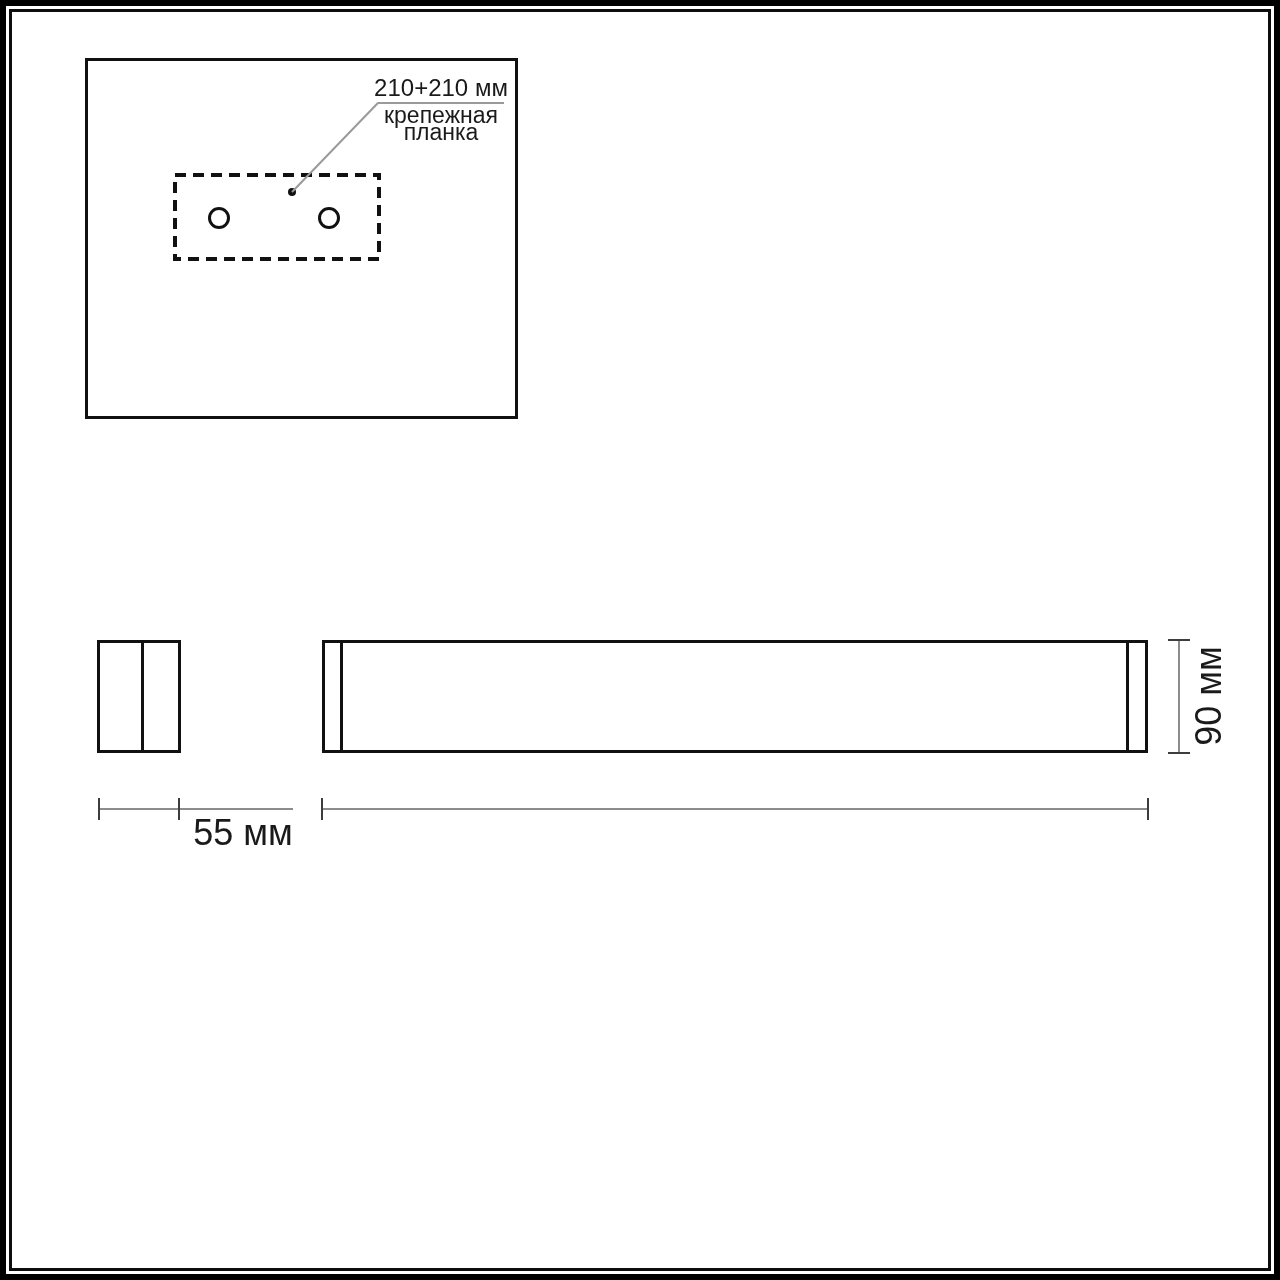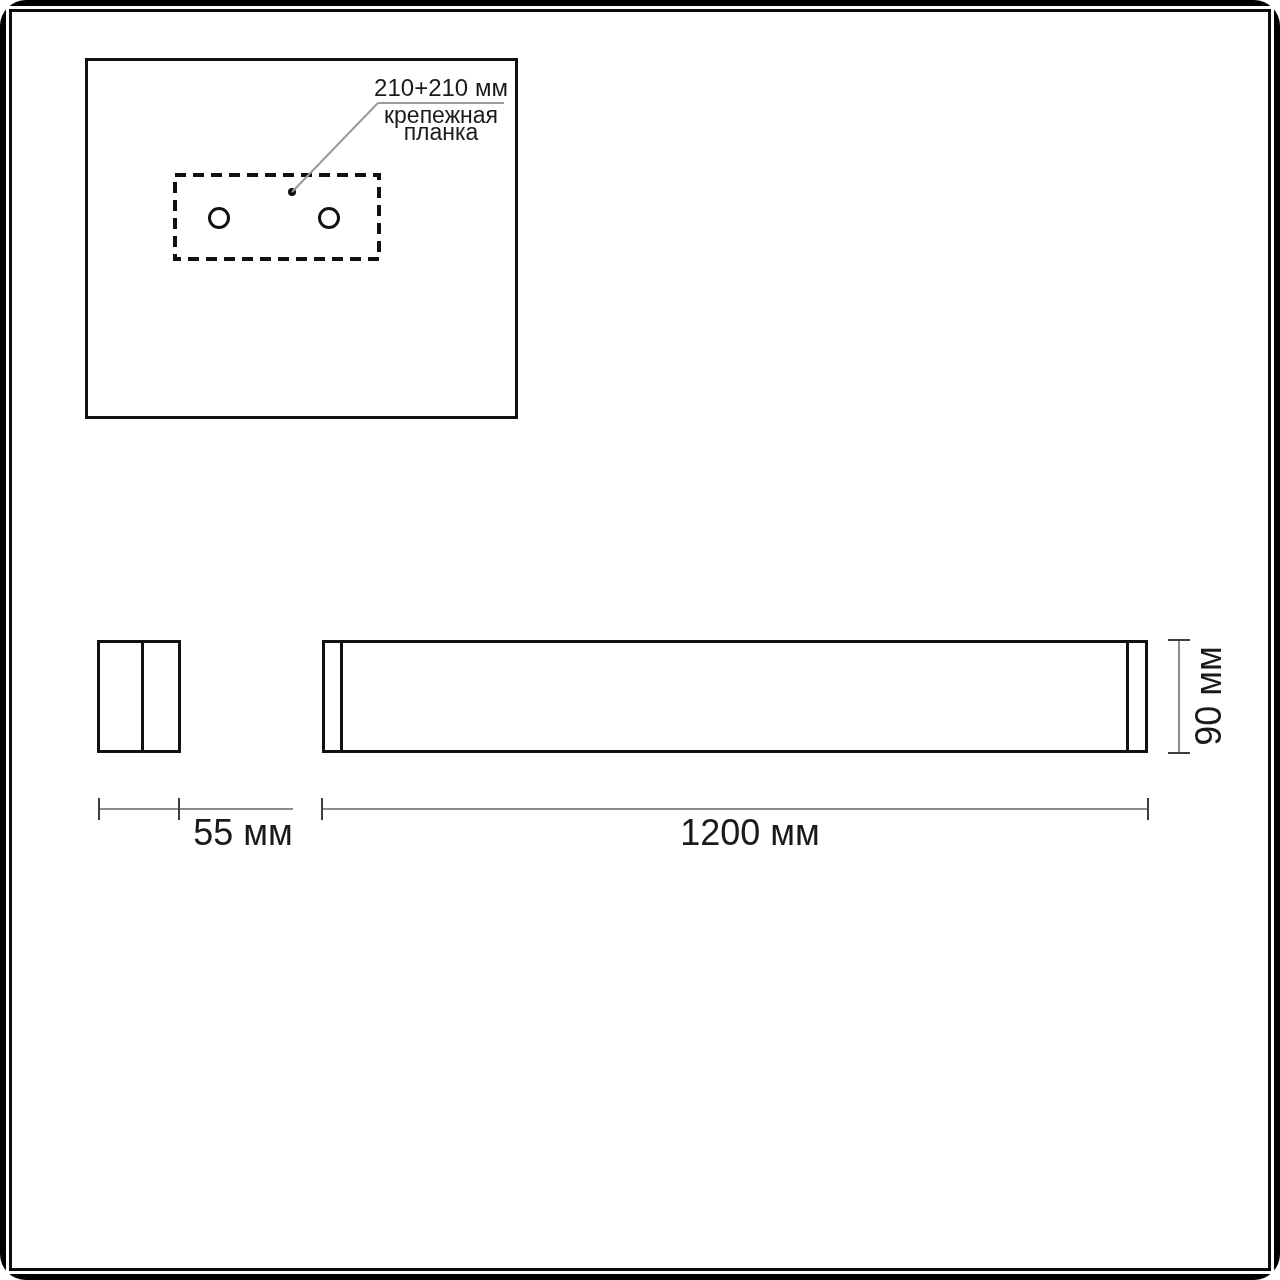--- a/index.html
+++ b/index.html
@@ -4,21 +4,20 @@
 <style>
   html, body { margin: 0; padding: 0; background: #fff; }
   .canvas {
     position: relative;
     width: 1280px;
     height: 1280px;
     background: #ffffff;
     font-family: "Liberation Sans", sans-serif;
     color: #1a1a1a;
     overflow: hidden;
-    border-radius: 26px;
   }
   
   .frame-outer { position: absolute; inset: 0; border: 6px solid #000; box-sizing: border-box; }
   .frame-inner { position: absolute; inset: 9px; border: 3px solid #0d0d0d; box-sizing: border-box; }
 
   .abs { position: absolute; box-sizing: border-box; }
 
   
   .mount-box   { left: 85px;  top: 58px;  width: 433px; height: 361px; border: 3px solid #111; }
   .dashed-svg  { left: 173px; top: 173px; }
@@ -95,20 +94,19 @@
   <div class="abs front-cap-right"></div>
 
   <div class="abs dim-line dim35-line"></div>
   <div class="abs tick dim35-tick-l"></div>
   <div class="abs tick dim35-tick-r"></div>
   <div class="abs dim35-label">55 мм</div>
 
   <div class="abs dim-line dim1200-line"></div>
   <div class="abs tick dim1200-tick-l"></div>
   <div class="abs tick dim1200-tick-r"></div>
-  <div class="abs dim1200-label">1200 мм</div>
 
   <div class="abs dim-line dim90-line"></div>
   <div class="abs tick dim90-tick-t"></div>
   <div class="abs tick dim90-tick-b"></div>
   <div class="abs dim90-label">90 мм</div>
 
 </div>
 
 </body></html>

